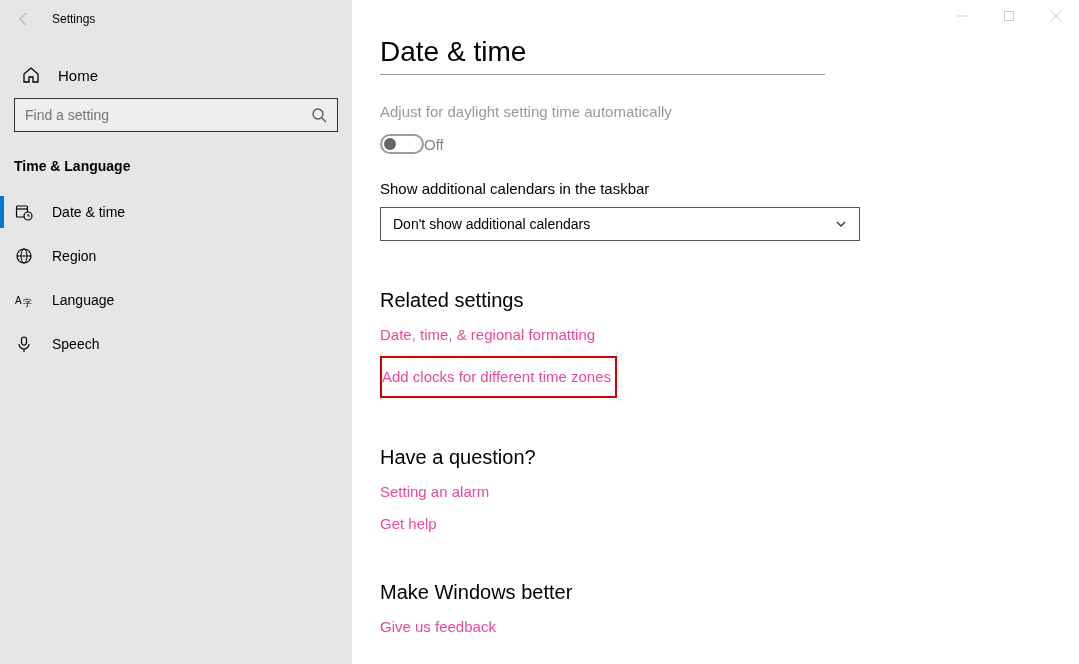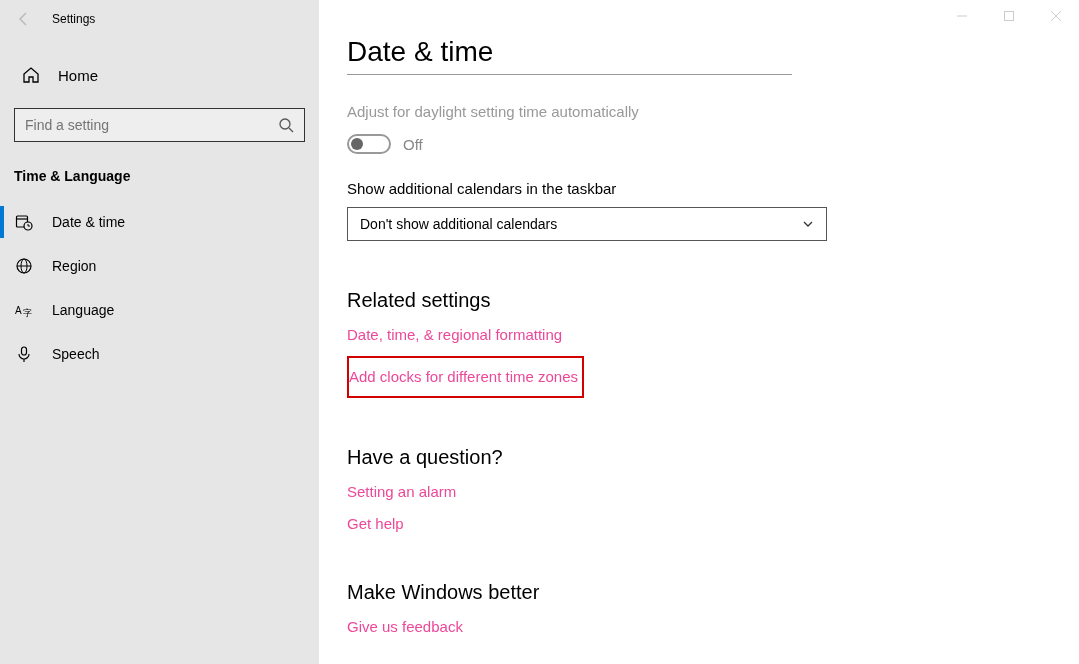--- a/index.html
+++ b/index.html
@@ -1,44 +1,44 @@
 <!DOCTYPE html>
 <html><head>
 <meta charset="utf-8">
 <style>
   * { margin:0; padding:0; box-sizing:border-box; font-family:"Segoe UI", Arial, sans-serif; }
   body { width:1079px; height:664px; background:#fff; overflow:hidden; color:#000; }
   .app { display:flex; width:100%; height:100%; }
 
   
-  .sidebar { width:319px; height:100%; background:#e6e6e6; display:flex; flex-direction:column; color:#000; position:relative; }
+  .sidebar { width:352px; height:100%; background:#e6e6e6; display:flex; flex-direction:column; color:#000; position:relative; }
   .titlebar { height:38px; display:flex; align-items:center; }
   .back { width:48px; height:38px; display:flex; align-items:center; justify-content:center; }
   .app-title { font-size:12px; color:#000; margin-left:4px; }
   .home-row { display:flex; align-items:center; height:42px; padding-left:22px; gap:18px; margin-top:16px; }
   .home-row .label { font-size:15px; }
-  .search-wrap { padding:2px 14px; margin-top:10px; }
+  .search-wrap { padding:2px 14px; }
   .search { position:relative; width:100%; height:34px; border:1px solid #333; background:#eeeeee; display:flex; align-items:center; }
   .search input { border:none; background:transparent; outline:none; width:100%; height:100%; padding:0 36px 0 10px; font-size:14px; color:#555; }
   .search .sicon { position:absolute; right:10px; top:50%; transform:translateY(-50%); }
   .category { font-size:14px; font-weight:600; padding:24px 14px 8px 14px; }
   .navlist { margin-top:8px; }
   .navitem { display:flex; align-items:center; height:44px; padding-left:14px; gap:18px; position:relative; cursor:default; }
   .navitem.selected::before { content:""; position:absolute; left:0; top:6px; bottom:6px; width:4px; background:#0078d4; }
   .navitem .ico { width:20px; display:flex; align-items:center; justify-content:center; }
   .navitem .label { font-size:14px; color:#000; }
 
   
   .main { flex:1; background:#fff; padding:10px 0 0 28px; overflow:auto; }
   .win-controls { position:absolute; right:0; top:0; width:140px; height:32px; display:flex; }
   .win-controls div { flex:1; display:flex; align-items:center; justify-content:center; color:#aaa; font-size:12px; }
   h1.page-title { font-size:28px; font-weight:400; margin-top:26px; border-bottom:1px solid #999; padding-bottom:6px; width:445px; }
   .setting { margin-top:28px; }
   .label-muted { font-size:15px; color:#999; }
-  .toggle-row { display:flex; align-items:center; gap:12px; margin-top:14px; }
+  .toggle-row { display:flex; align-items:center; margin-top:14px; }
   .toggle { width:44px; height:20px; border-radius:10px; border:2px solid #999; position:relative; }
   .toggle .knob { position:absolute; top:2px; left:2px; width:12px; height:12px; border-radius:50%; background:#666; }
   .toggle-state { font-size:15px; color:#888; }
   .field-label { font-size:15px; color:#000; margin-top:26px; }
   .dropdown { margin-top:10px; width:480px; height:34px; border:1px solid #555; display:flex; align-items:center; justify-content:space-between; padding:0 12px; font-size:14px; }
   h2.section { font-size:20px; font-weight:400; margin-top:48px; }
   .link { font-size:15px; color:#ec4899; margin-top:14px; display:inline-block; }
   .highlight-box { display:inline-block; border:2px solid #d40000; padding:10px 4px 10px 0; margin-top:12px; }
   .highlight-box .link { margin-top:0; }
 

